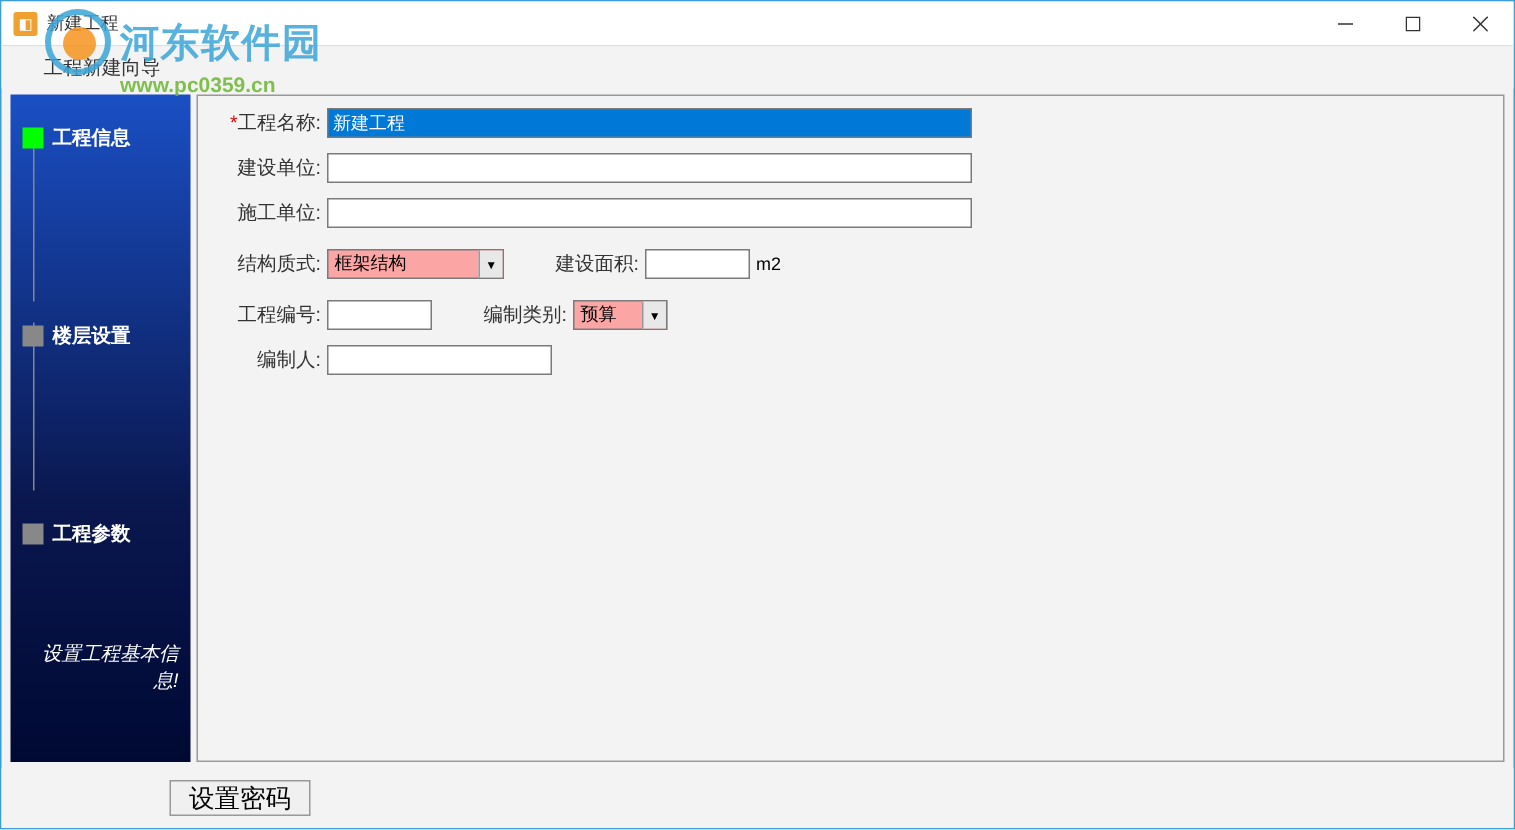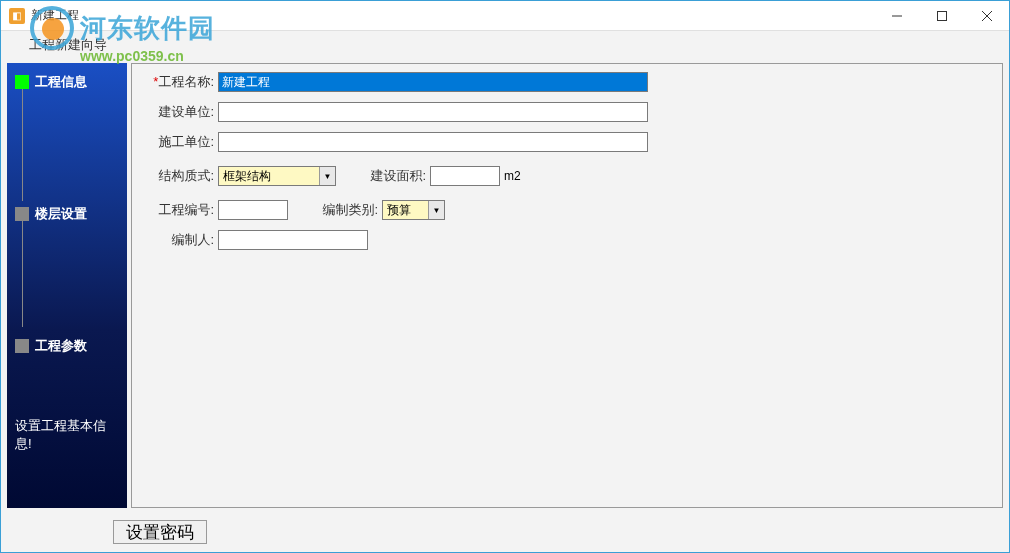--- a/index.html
+++ b/index.html
@@ -66,21 +66,22 @@
     }
     .content-area {
       flex: 1;
       display: flex;
       padding: 4px 6px;
     }
     .sidebar {
       width: 120px;
       background: linear-gradient(to bottom, #1a4fc4, #0a1850 60%, #000933);
       position: relative;
-      padding-top: 6px;
+      padding-top: 16px;
+      text-align: right;
     }
     .step-item {
       display: flex;
       align-items: center;
       color: #fff;
       padding: 4px 8px;
       margin-bottom: 0;
       position: relative;
       cursor: pointer;
     }
@@ -102,20 +103,21 @@
     .step-line.l2 { top: 152px; height: 112px; }
     .step-label { font-size: 13px; font-weight: bold; }
     .step-item.s1 { margin-top: 0; }
     .step-item.s2 { margin-top: 106px; }
     .step-item.s3 { margin-top: 106px; }
     .sidebar-hint {
       color: #fff;
       font-size: 13px;
       padding: 8px;
       margin-top: 50px;
+      font-style: italic;
     }
     .main-panel {
       flex: 1;
       background: #f3f3f3;
       border: 1px solid #999;
       padding: 8px 12px;
       margin-left: 4px;
     }
     .form-row {
       display: flex;
@@ -139,23 +141,22 @@
     }
     .text-input.selected {
       background: #0078d7;
       color: #fff;
     }
     .input-long { width: 430px; }
     .input-short { width: 70px; }
     .input-compile { width: 150px; }
     .select-wrap {
       display: inline-flex;
-      align-items: center;
       border: 1px solid #7a7a7a;
-      background: #fef9c3;
+      background: #fca5a5;
       height: 20px;
     }
     .select-wrap .sel-text {
       padding: 0 4px;
       min-width: 100px;
     }
     .select-wrap .sel-arrow {
       width: 16px;
       height: 18px;
       background: #e8e8e8;

